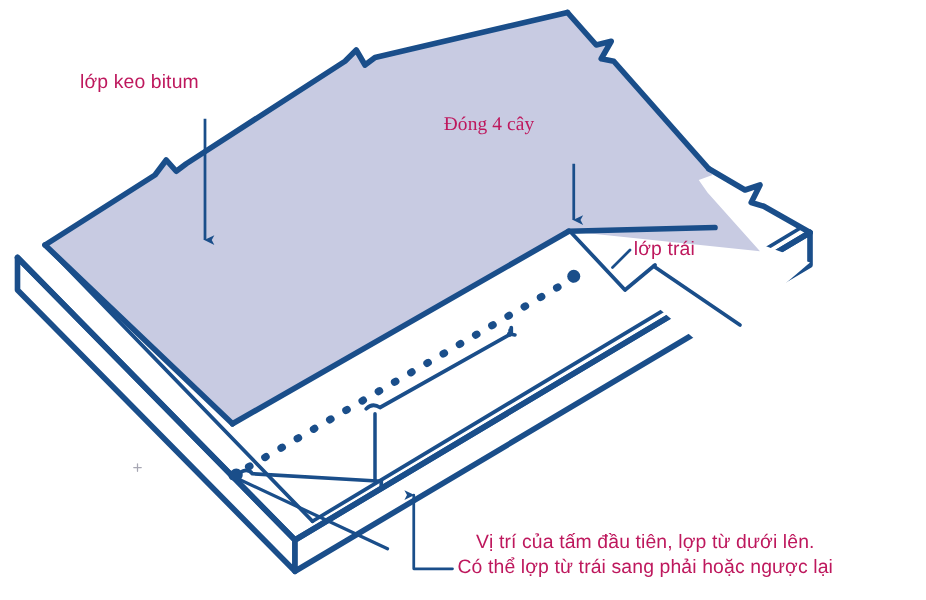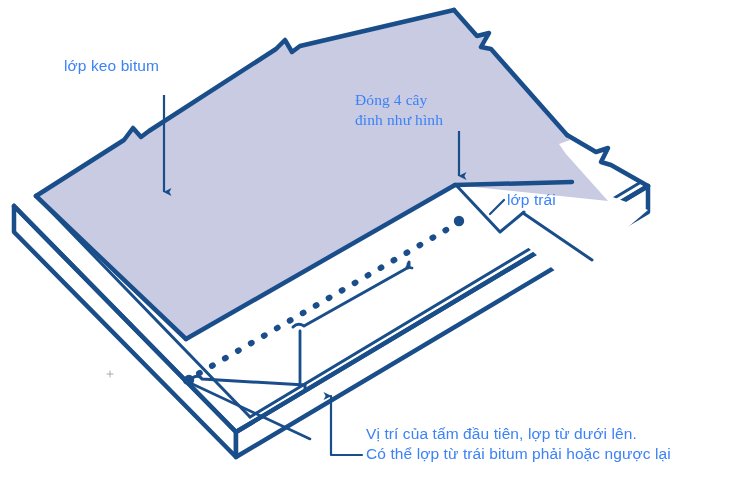--- a/index.html
+++ b/index.html
@@ -21,31 +21,31 @@
   #diagram-svg {
     position: absolute;
     top: 0;
     left: 0;
     width: 741px;
     height: 480px;
     display: block;
   }
   .label-text {
     position: absolute;
-    color: #3b82f6;
+    color: #be185d;
     font-family: "Liberation Sans", sans-serif;
     font-size: 15.5px;
     line-height: 20px;
     white-space: pre;
     letter-spacing: 0.1px;
   }
   #label-bitum   { left: 64px;  top: 56px;  }
   #label-nails   { left: 355px; top: 90px; font-family: Liberation Serif, serif;  }
   #label-starter { left: 507px; top: 190px; }
-  #label-firstrow{ left: 366px; top: 424px; }
+  #label-firstrow{ left: 366px; top: 424px; text-align: center; }
 </style>
 </head>
 <body>
 
 <div id="diagram-root">
 
   <svg id="diagram-svg" viewBox="0 0 741 480">
     <defs>
       <marker id="arrowDown" markerWidth="9" markerHeight="9" refX="4.5" refY="8" orient="auto" markerUnits="userSpaceOnUse">
         <path d="M0.6,0.5 L4.5,8.6 L8.4,0.5 L4.5,2.6 Z" fill="#1A4E8A"></path>
@@ -127,19 +127,19 @@
       <path d="M 504,200 L 490,214" fill="none" stroke="#1A4E8A" stroke-width="2.2" stroke-linecap="round"></path>
 
       <path d="M 362,455 L 331,455 L 331,396" fill="none" stroke="#1A4E8A" stroke-width="2.2" stroke-linejoin="round" stroke-linecap="round" marker-end="url(#arrowUp)"></path>
     </g>
 
     <path d="M 107,374 L 113,374 M 110,371 L 110,377" stroke="#8a8a9a" stroke-width="1" stroke-linecap="round" opacity="0.75"></path>
   </svg>
 
   <div class="label-text" id="label-bitum">lớp keo bitum</div>
 
-  <div class="label-text" id="label-nails"><span>Đóng 4 cây</span><br><span>đinh như hình</span></div>
+  <div class="label-text" id="label-nails"><span>Đóng 4 cây</span><br></div>
 
   <div class="label-text" id="label-starter">lớp trái</div>
 
-  <div class="label-text" id="label-firstrow"><span>Vị trí của tấm đầu tiên, lợp từ dưới lên.</span><br><span>Có thể lợp từ trái bitum phải hoặc ngược lại</span></div>
+  <div class="label-text" id="label-firstrow"><span>Vị trí của tấm đầu tiên, lợp từ dưới lên.</span><br><span>Có thể lợp từ trái sang phải hoặc ngược lại</span></div>
 
 </div>
 
 </body></html>

